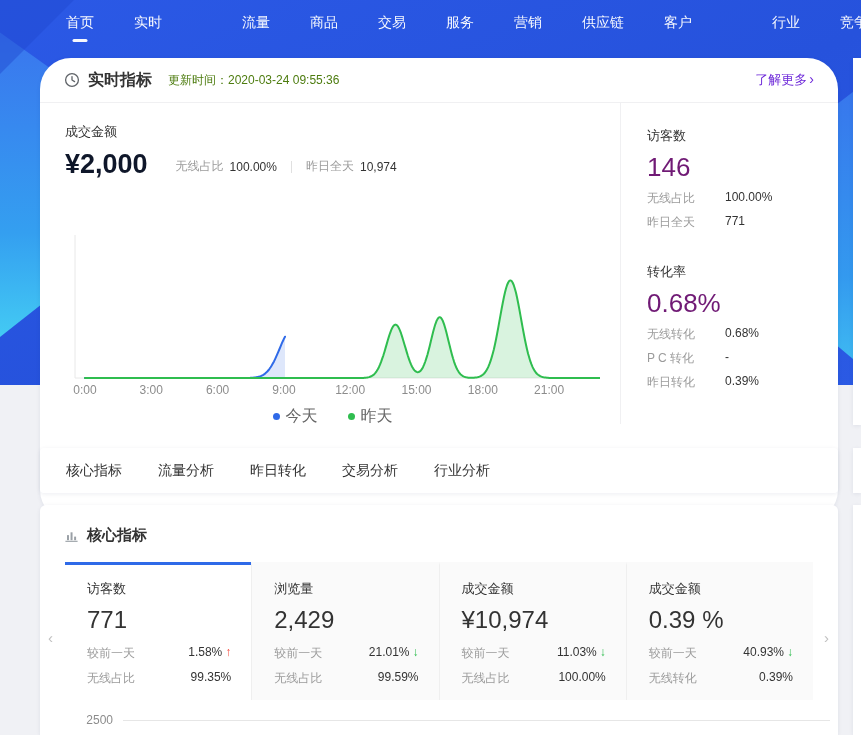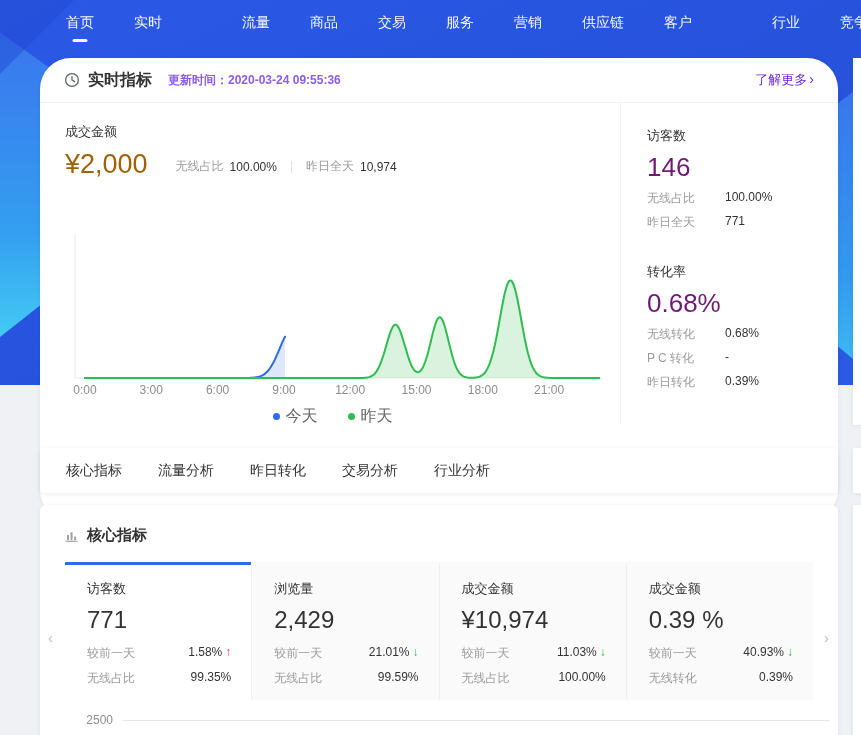--- a/index.html
+++ b/index.html
@@ -27,29 +27,29 @@
   .nav-divider { width:1px; height:14px; background:rgba(255,255,255,.45); margin-right:40px; }
 
   
   .card { position:absolute; background:#fff; border-radius:6px; z-index:2;
           box-shadow:0 1px 4px rgba(20,40,90,.08); }
 
   
   #realtime-card { left:40px; top:58px; width:798px; height:463px;border-radius:31px; }
   .rt-header { height:45px; display:flex; align-items:center; padding:0 24px; border-bottom:1px solid #f0f0f2; }
   .rt-title { font-size:16px; font-weight:bold; margin-left:8px; }
-  .rt-updated { font-size:12px; color:#8b5cf6; margin-left:16px;font-weight:bold; }
+  .rt-updated { font-size:12px; color:#4d7c0f; margin-left:16px; }
   .rt-more { margin-left:auto; font-size:13px; color:#6d28d9; cursor:pointer; }
   .rt-more .chev { font-size:14px; margin-left:2px; }
   .rt-body { position:relative; height:321px; }
   .rt-left { position:absolute; left:0; top:0; width:580px; height:100%; }
   .amount-block { position:absolute; left:25px; top:20px; }
   .metric-label { font-size:13px; color:#333; }
   .amount-row { display:flex; align-items:flex-end; margin-top:10px; }
-  .amount-value { font-size:27px; color:#a16207; font-weight:400; line-height:1; }
+  .amount-value { font-size:27px; color:#0f172a; font-weight:700; line-height:1; }
   .amount-stats { display:flex; align-items:center; font-size:12px; margin-left:28px; padding-bottom:3px; }
   .stat-k { color:#9b9b9b; margin-right:6px; }
   .stat-v { color:#333; }
   .stat-div { width:1px; height:12px; background:#e0e0e0; margin:0 14px; }
   .chart-block { position:absolute; left:25px; top:130px; width:535px; }
   .legend-row { display:flex; justify-content:center; gap:30px; margin-top:4px; }
   .legend-item { display:flex; align-items:center; font-size:16px; color:#666; cursor:pointer; }
   .legend-dot { width:7px; height:7px; border-radius:50%; margin-right:6px; }
 
   .rt-right { position:absolute; left:580px; top:0; right:0; bottom:0; border-left:1px solid #f0f0f2;

